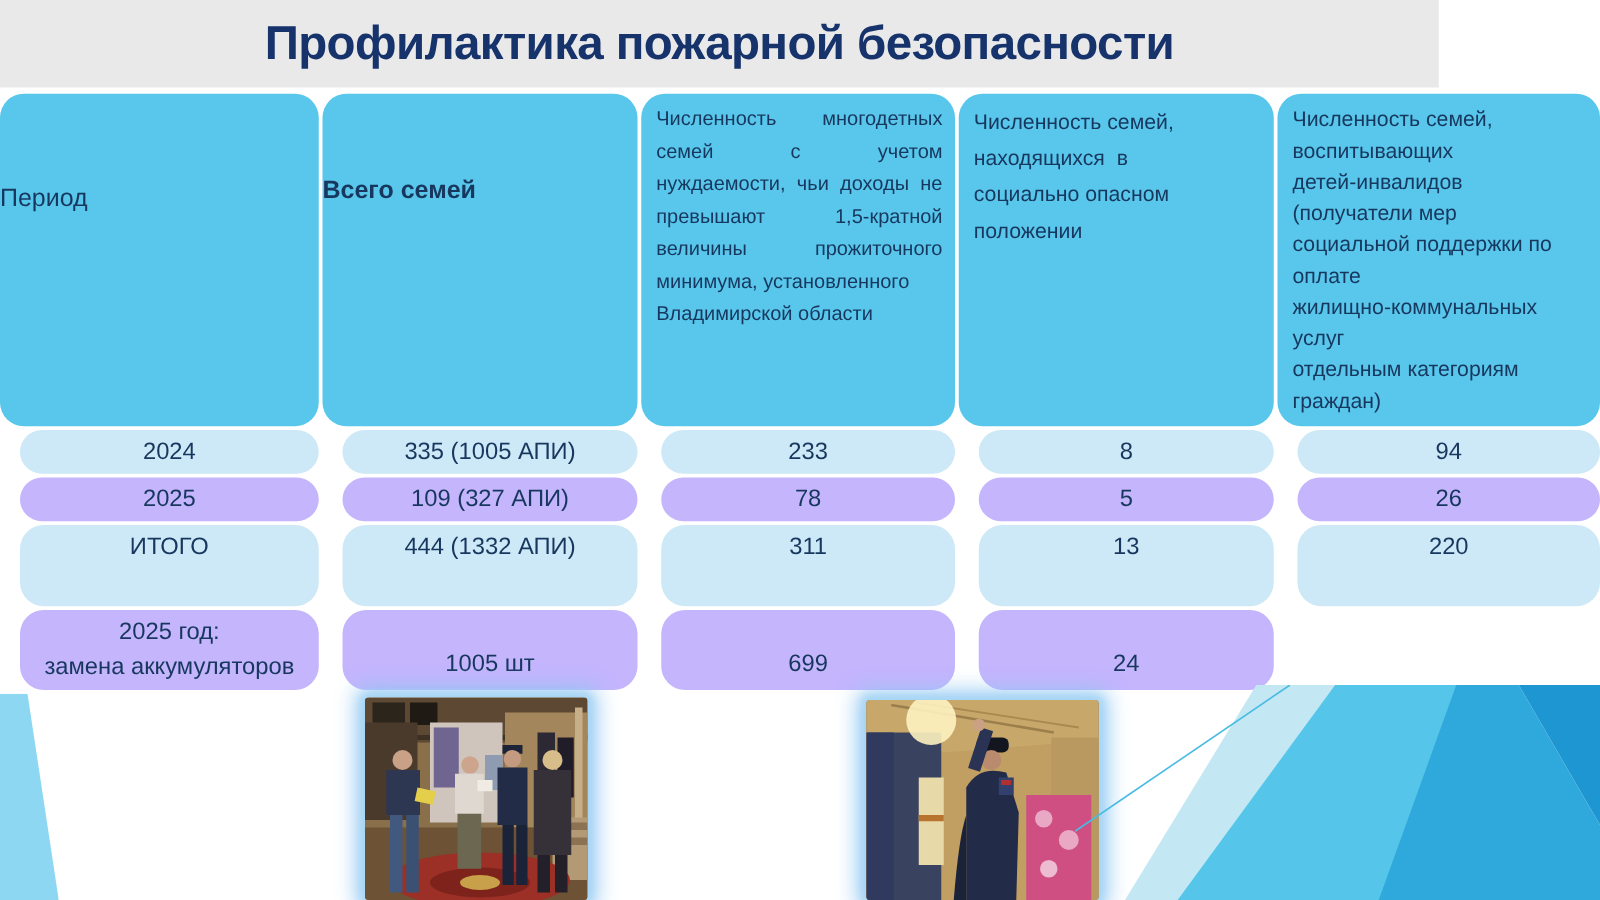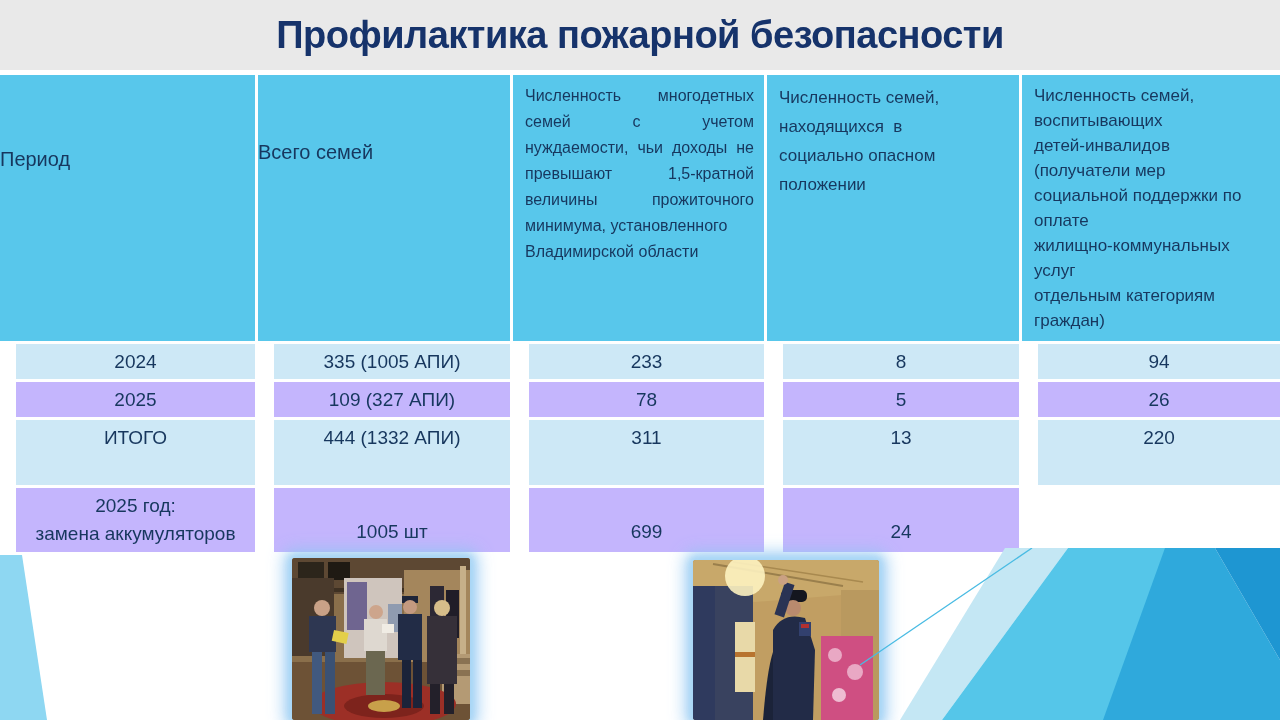--- a/index.html
+++ b/index.html
@@ -2,39 +2,39 @@
 <html><head>
 <meta charset="utf-8">
 <style>
   html,body{margin:0;padding:0;background:#fff;}
   #slide{
     position:relative;width:1280px;height:720px;overflow:hidden;
     background:#ffffff;font-family:"Liberation Sans","DejaVu Sans",sans-serif;
   }
   
   #titlebar{
-    position:absolute;left:0;top:0;width:1280px;height:70px;
+    position:absolute;left:0;top:0;width:1151px;height:70px;
     background:#e9e9e9;display:flex;align-items:center;justify-content:center;
   }
   #titlebar .t{
     color:#16336b;font-size:38px;font-weight:700;letter-spacing:-0.5px;
   }
   
   .tbl{
     position:absolute;left:0;top:75px;width:1280px;
     display:grid;
     grid-template-columns:255px 252px 251px 252px 258px;
     grid-template-rows:266px 35px 35px 65px 64px;
     gap:3px;
   }
-  .cell{color:#17375e;overflow:hidden;}
+  .cell{color:#17375e;overflow:hidden;border-radius:19px;}
   .hc{background:#58c7eb;}
   .hc-simple{display:flex;justify-content:flex-start;font-size:20px;}
   .hc1{padding-top:73px;}
-  .hc2{padding-top:66px;}
+  .hc2{padding-top:66px;font-weight:bold;}
   .hc-lines{padding:8px 10px 0 12px;}
   .hc3 .line{font-size:16px;line-height:26px;text-align:justify;text-align-last:justify;white-space:pre-wrap;}
   .hc3 .line:nth-last-child(-n+2){text-align-last:left;}
   .hc4 .line{font-size:17px;line-height:29px;text-align:left;white-space:pre-wrap;}
   .hc5 .line{font-size:17px;line-height:25px;text-align:left;white-space:pre-wrap;}
   .dc{
     display:flex;align-items:center;justify-content:center;
     font-size:19px;white-space:pre-line;text-align:center;margin-left:16px;
   }
   .r-odd{background:#cde8f6;}

